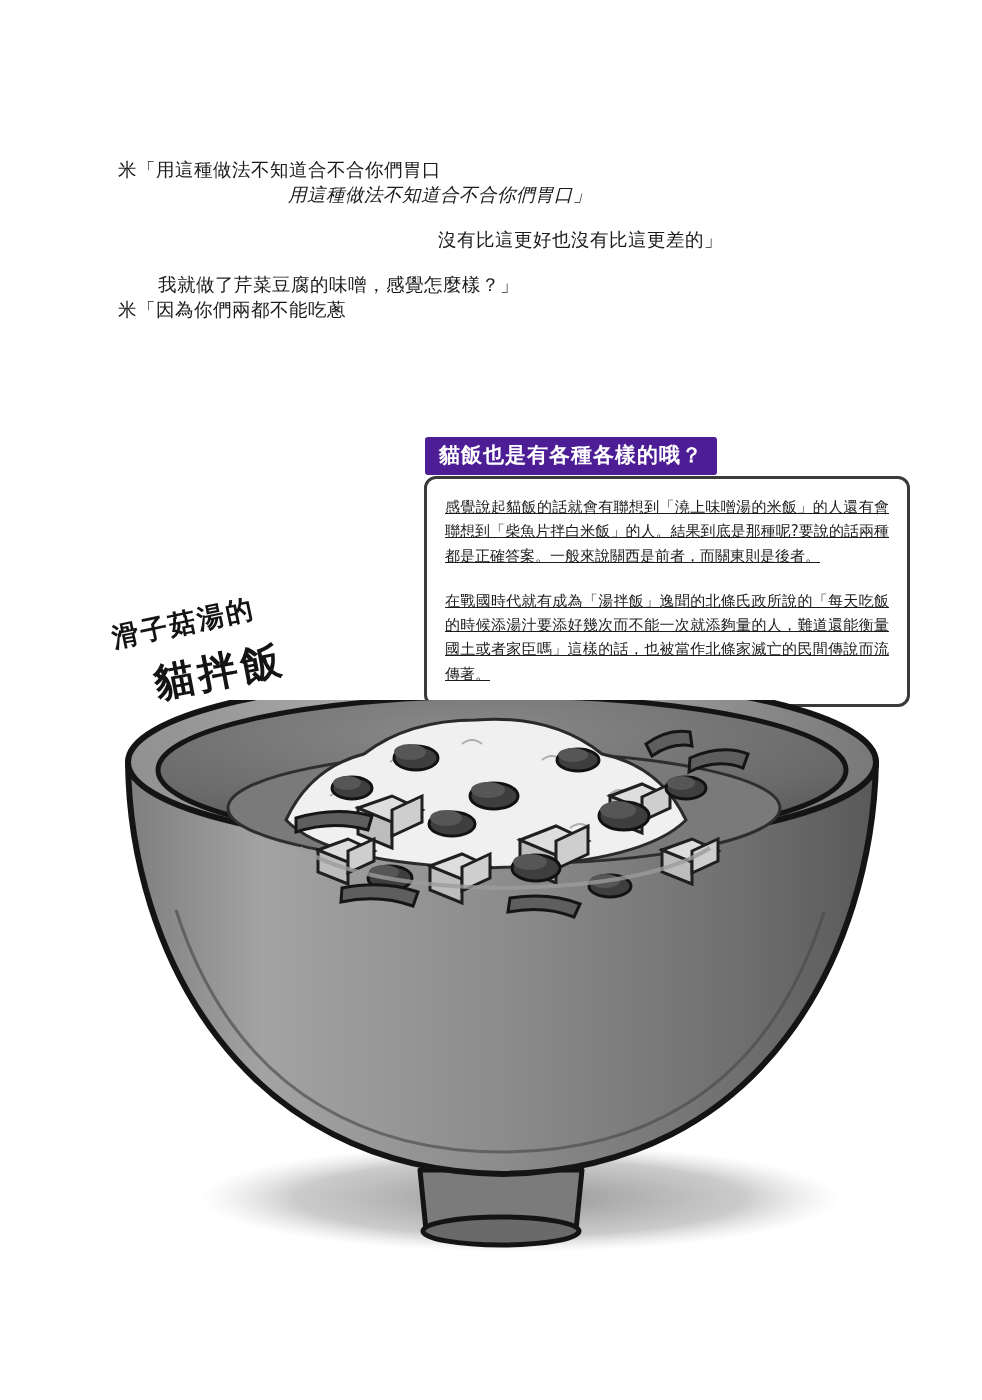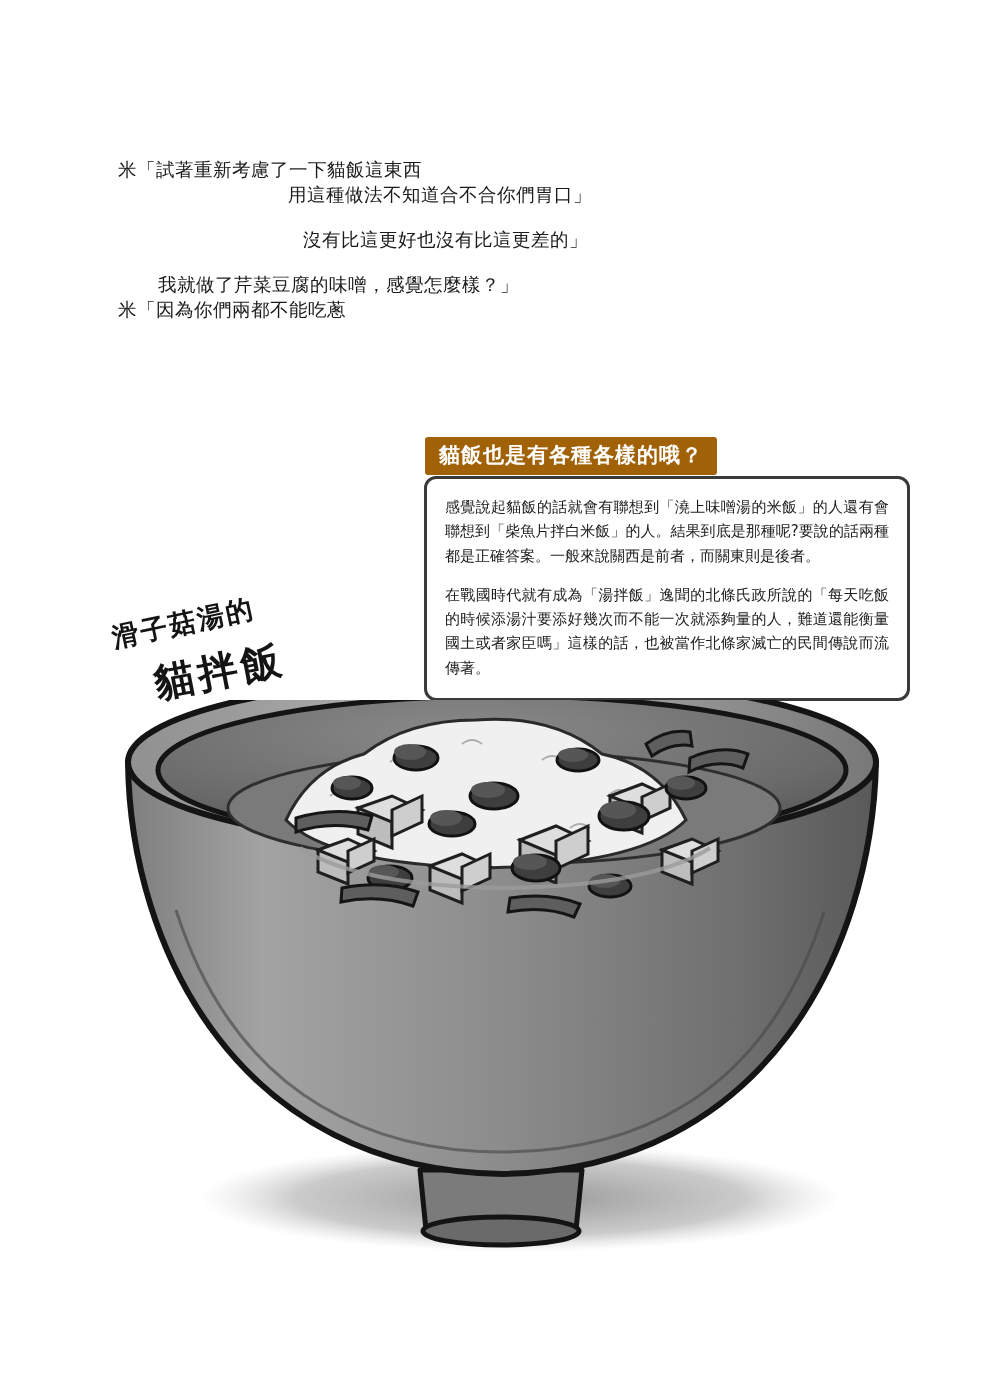--- a/index.html
+++ b/index.html
@@ -24,31 +24,31 @@
     width: 740px;
   }
   .dlg-line {
     font-size: 18.5px;
     line-height: 1.35;
     letter-spacing: 0.5px;
     color: #1a1a1a;
     white-space: nowrap;
   }
   .dlg-row { margin-bottom: 4px; }
-  .dlg-indent-1 { padding-left: 170px; }
-  .dlg-indent-2 { padding-left: 185px; }
+  .dlg-indent-1 { padding-left: 170px; font-style: italic; }
+  .dlg-indent-2 { padding-left: 185px; text-align: center; }
   .dlg-indent-3 { padding-left: 40px; }
   .dlg-gap { height: 16px; }
 
   
   .info-title {
     position: absolute;
     left: 425px;
     top: 437px;
-    background: #a16207;
+    background: #4c1d95;
     color: #ffffff;
     font-weight: bold;
     font-size: 21px;
     letter-spacing: 1px;
     padding: 4px 14px 6px 14px;
     border-radius: 3px;
     white-space: nowrap;
   }
 
   
@@ -62,22 +62,23 @@
     border-radius: 12px;
     background: #ffffff;
     box-sizing: border-box;
   }
   .info-p {
     font-size: 15px;
     line-height: 1.62;
     color: #1b1b1b;
     text-align: justify;
     margin: 0;
-  }
-  .info-p + .info-p { margin-top: 15px; }
+    text-decoration: underline;
+  }
+  .info-p + .info-p { margin-top: 21px; }
 
   
   .dish-title {
     position: absolute;
     left: 108px;
     top: 604px;
     width: 300px;
     height: 110px;
     font-family: "DejaVu Serif", "Liberation Serif", serif;
     font-weight: bold;
@@ -113,21 +114,21 @@
     height: 600px;
   }
   .illustration svg { display: block; }
 </style>
 </head>
 <body>
 
 <div class="dialogue">
 
   <div class="dlg-row">
-    <div class="dlg-line">米「試著重新考慮了一下貓飯這東西</div>
+    <div class="dlg-line">米「用這種做法不知道合不合你們胃口</div>
     <div class="dlg-line dlg-indent-1">用這種做法不知道合不合你們胃口」</div>
   </div>
 
   <div class="dlg-gap"></div>
 
   <div class="dlg-row">
     <div class="dlg-line dlg-indent-2">沒有比這更好也沒有比這更差的」</div>
   </div>
 
   <div class="dlg-gap"></div>

